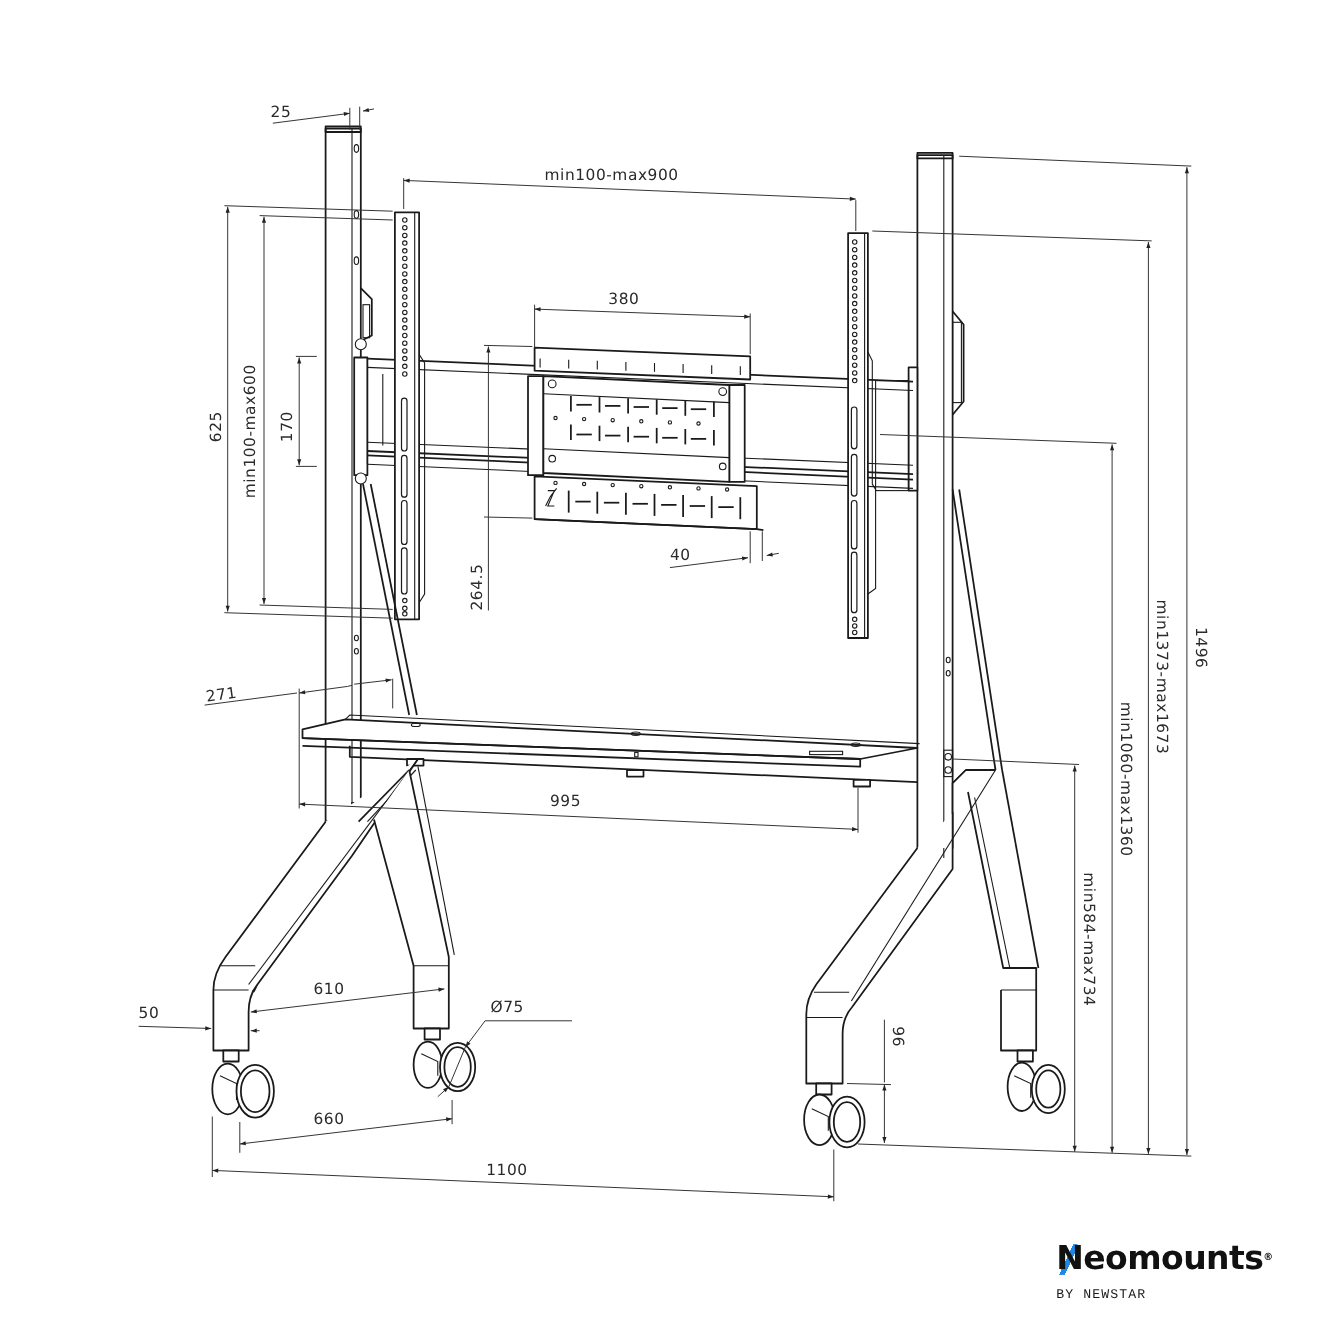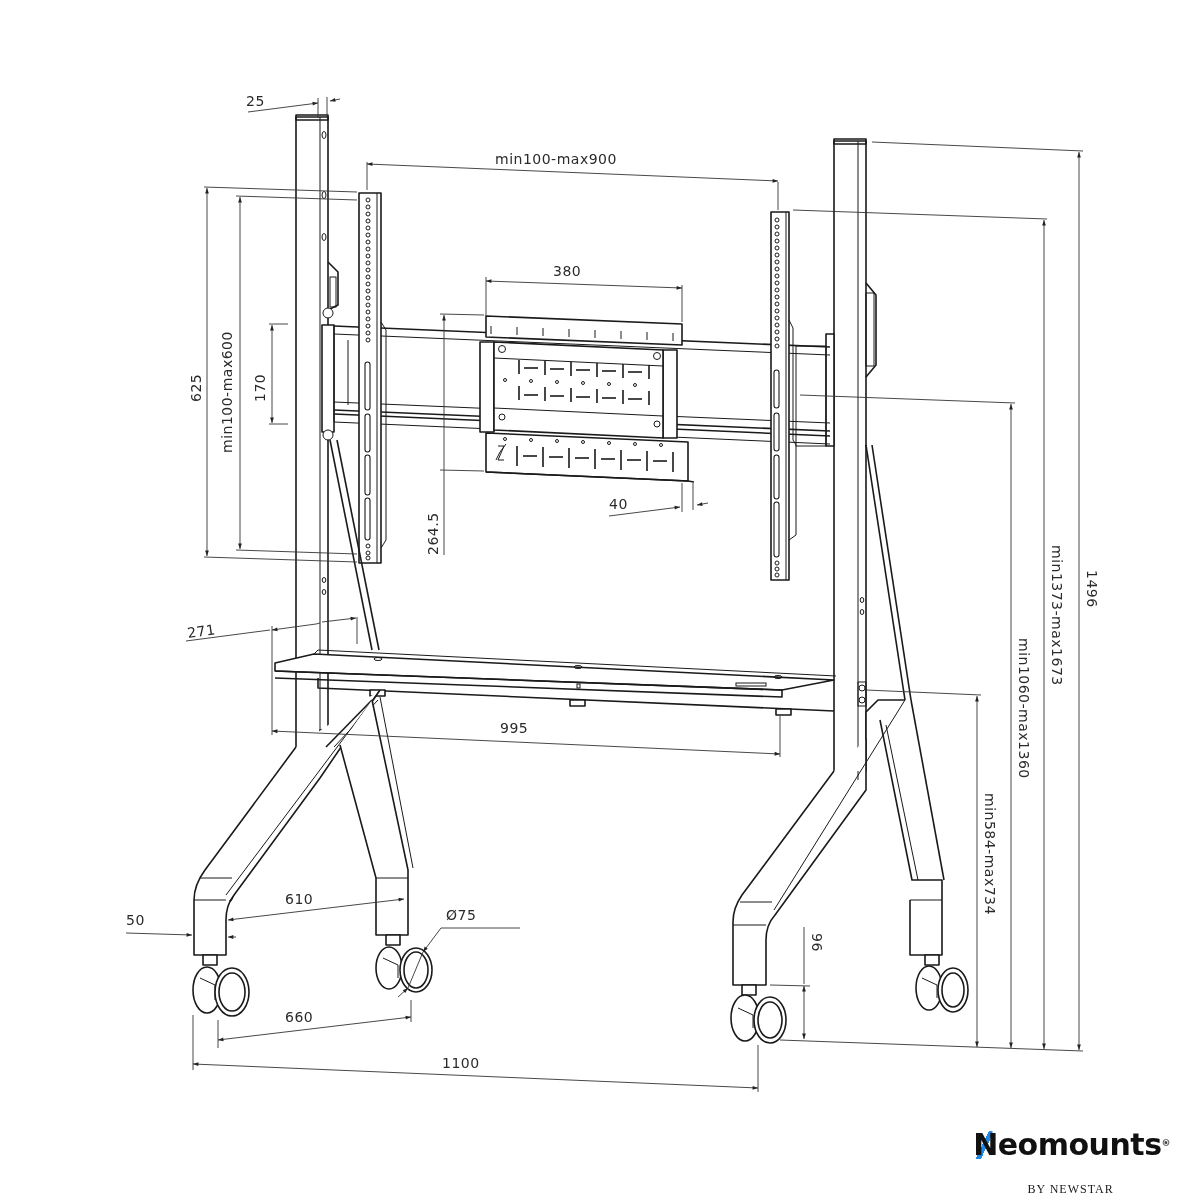--- a/index.html
+++ b/index.html
@@ -6,25 +6,25 @@
     body { width: 1200px; height: 1200px; position: relative; overflow: hidden; font-family: "DejaVu Sans", sans-serif; }
     #drawing { position: absolute; left: 0; top: 0; width: 1200px; height: 1200px; }
     .ln { stroke: #1a1a1a; stroke-width: 1.6; fill: none; stroke-linejoin: round; }
     .thin { stroke: #1a1a1a; stroke-width: 1; fill: none; }
     .dim { stroke: #333333; stroke-width: 0.9; fill: none; }
     .fillw { fill: #ffffff; }
     .hole { stroke: #1a1a1a; stroke-width: 1; fill: #ffffff; }
     .slot { stroke: #1a1a1a; stroke-width: 1.1; fill: #ffffff; }
     .arrow { fill: #222222; }
     .dimtext { font-family: "DejaVu Sans", sans-serif; font-size: 14px; fill: #2a2a2a; letter-spacing: 0.5px; }
-    .logo { position: absolute; right: 30px; top: 1128px; text-align: center; }
+    .logo { position: absolute; right: 43px; top: 1128px; text-align: left; }
     .logo-word { font-family: "DejaVu Sans", sans-serif; font-size: 30px; font-weight: bold; color: #111111; letter-spacing: -0.5px; line-height: 34px; }
     .logo-n { color: #111111; position: relative; }
     .logo-reg { font-size: 9px; vertical-align: top; position: relative; top: -2px; }
-    .logo-sub { font-family: Liberation Serif, serif; font-size: 12px; letter-spacing: 1px; color: #1a1a1a; margin-top: 20px; margin-right: 2px; }
+    .logo-sub { font-family: Liberation Mono, monospace; font-size: 12px; letter-spacing: 1px; color: #1a1a1a; margin-top: 8px; margin-right: 2px; }
   </style>
 </head>
 <body>
 
 <svg id="drawing" viewBox="0 0 1200 1200" xmlns="http://www.w3.org/2000/svg">
   <defs>
     <marker id="ah" viewBox="0 0 10 10" refX="10" refY="5" markerWidth="9" markerHeight="6" orient="auto-start-reverse">
       <path d="M0,1.5 L10,5 L0,8.5 z" class="arrow"></path>
     </marker>
   </defs>

